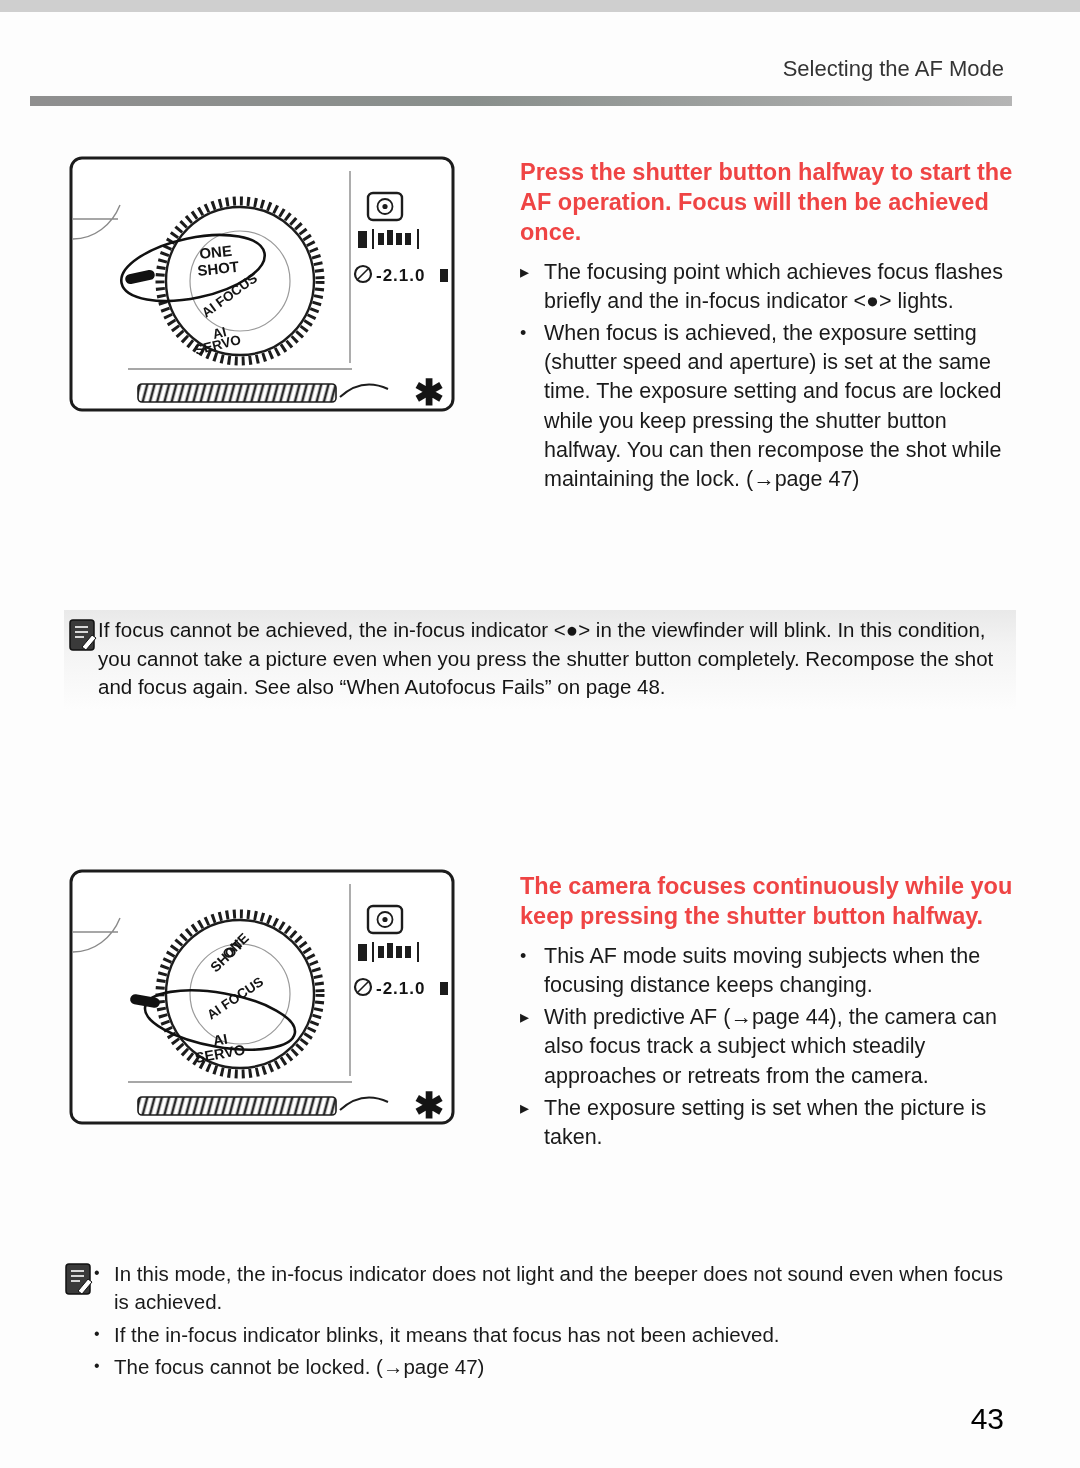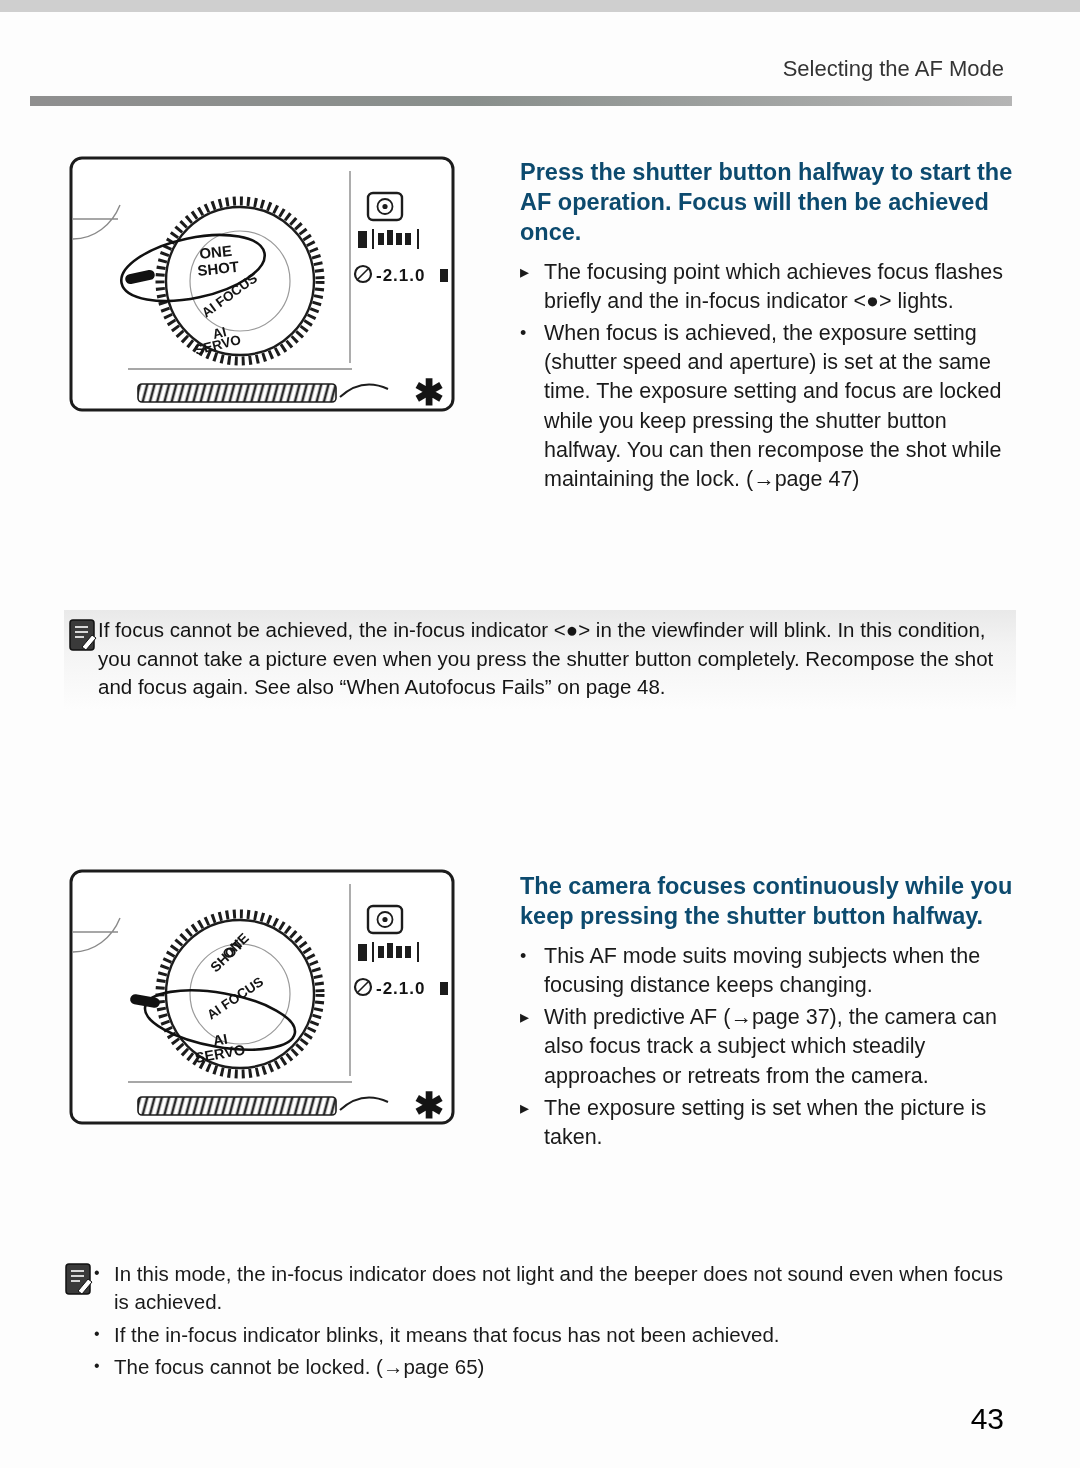--- a/index.html
+++ b/index.html
@@ -18,21 +18,21 @@
   }
   .illus { position:absolute; left:68px; width:388px; height:258px; }
   .illus1 { top:143px; }
   .illus2 { top:856px; }
   svg text { fill:#141414; font-family:"Liberation Sans", sans-serif; }
 
   .col { position:absolute; left:520px; width:494px; }
   .col1 { top:146px; }
   .col2 { top:860px; }
   .col-heading {
-    font-size:23.5px; font-weight:bold; line-height:1.27; color:#0c4a6e; margin-bottom:10px;
+    font-size:23.5px; font-weight:bold; line-height:1.27; color:#ef4444; margin-bottom:10px;
   }
   .bullet { display:flex; font-size:21.5px; line-height:1.36; color:#1a1a1a; margin-bottom:3px; }
   .bullet .marker { flex:none; width:24px; font-size:18px; padding-top:2px; color:#1a1a1a; }
   .bullet .btext { flex:1; }
 
   .note { position:absolute; left:64px; width:952px; display:flex; gap:0; align-items:flex-start; }
   .note1 {
     top:598px;
     background:linear-gradient(180deg,#e9e9e9 0%,#f3f3f3 35%,#fdfdfd 100%);
     padding:6px 8px 8px 4px;
@@ -178,21 +178,21 @@
   </svg>
 
   <div class="col col2">
     <div class="col-heading">The camera focuses continuously while you keep pressing the shutter button halfway.</div>
     <div class="bullet">
       <span class="marker">•</span>
       <span class="btext">This AF mode suits moving subjects when the focusing distance keeps changing.</span>
     </div>
     <div class="bullet">
       <span class="marker">▸</span>
-      <span class="btext">With predictive AF (→page 37), the camera can also focus track a subject which steadily approaches or retreats from the camera.</span>
+      <span class="btext">With predictive AF (→page 44), the camera can also focus track a subject which steadily approaches or retreats from the camera.</span>
     </div>
     <div class="bullet">
       <span class="marker">▸</span>
       <span class="btext">The exposure setting is set when the picture is taken.</span>
     </div>
   </div>
 
   <div class="note note2">
     <svg class="note-icon" viewBox="0 0 30 34">
       <rect x="2" y="2" width="24" height="30" rx="3" fill="#3a3a3a" stroke="#111" stroke-width="1.5"></rect>
@@ -205,20 +205,20 @@
       <div class="bullet">
         <span class="marker">•</span>
         <span class="btext">In this mode, the in-focus indicator does not light and the beeper does not sound even when focus is achieved.</span>
       </div>
       <div class="bullet">
         <span class="marker">•</span>
         <span class="btext">If the in-focus indicator blinks, it means that focus has not been achieved.</span>
       </div>
       <div class="bullet">
         <span class="marker">•</span>
-        <span class="btext">The focus cannot be locked. (→page 65)</span>
+        <span class="btext">The focus cannot be locked. (→page 47)</span>
       </div>
     </div>
   </div>
 
   <div class="page-number">43</div>
 
 </div>
 
 </body></html>

